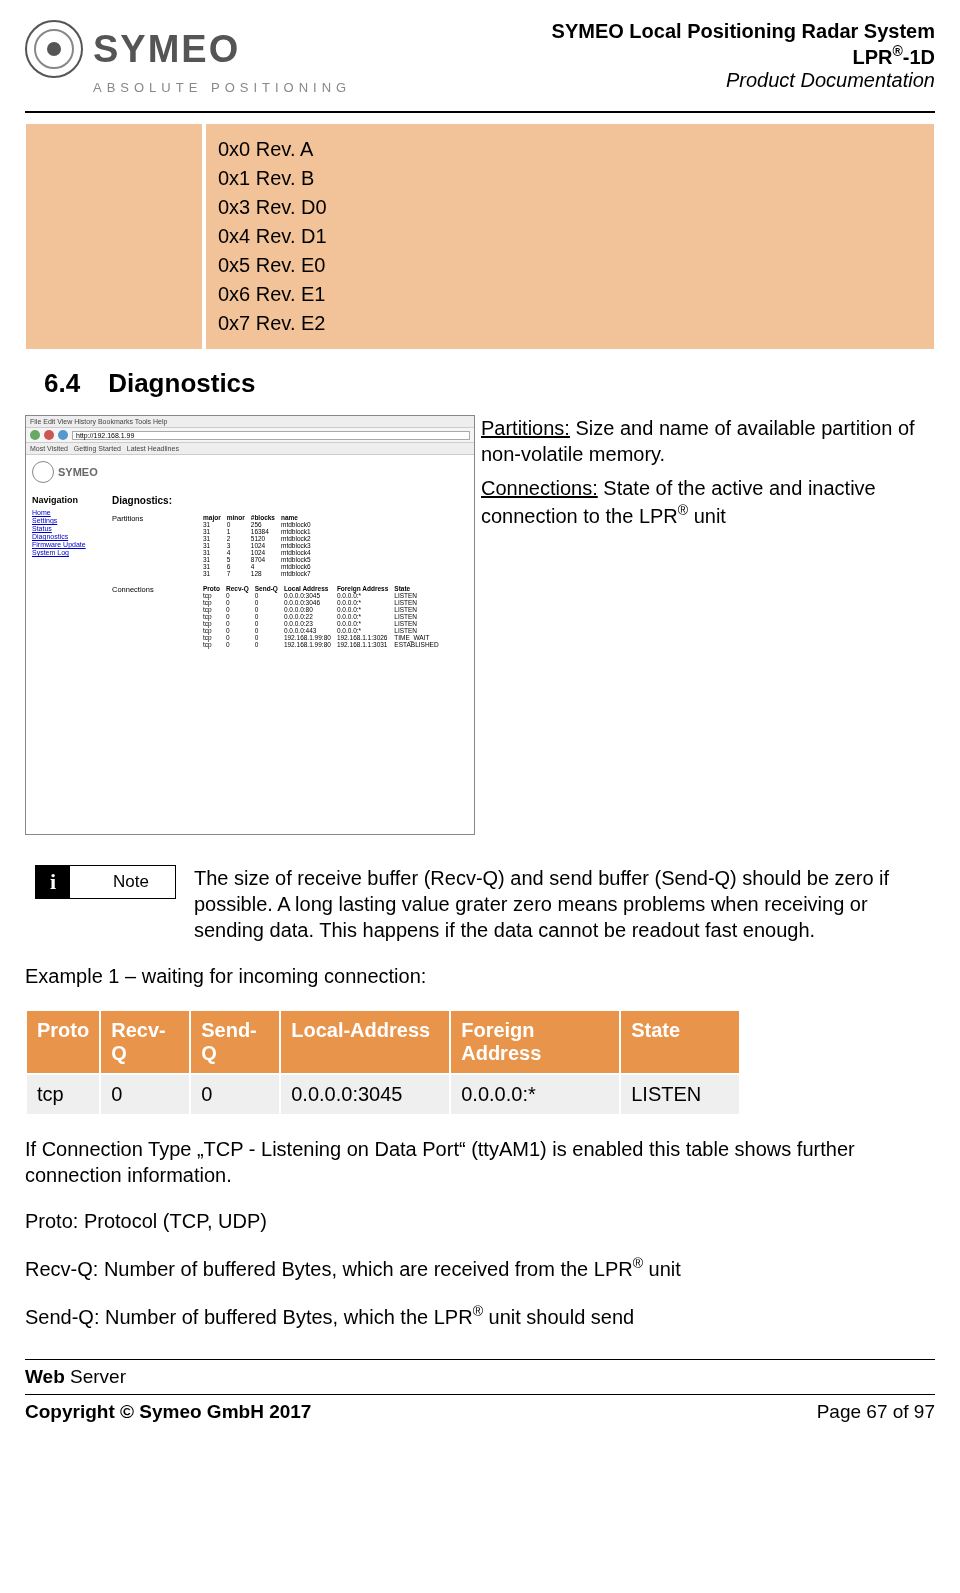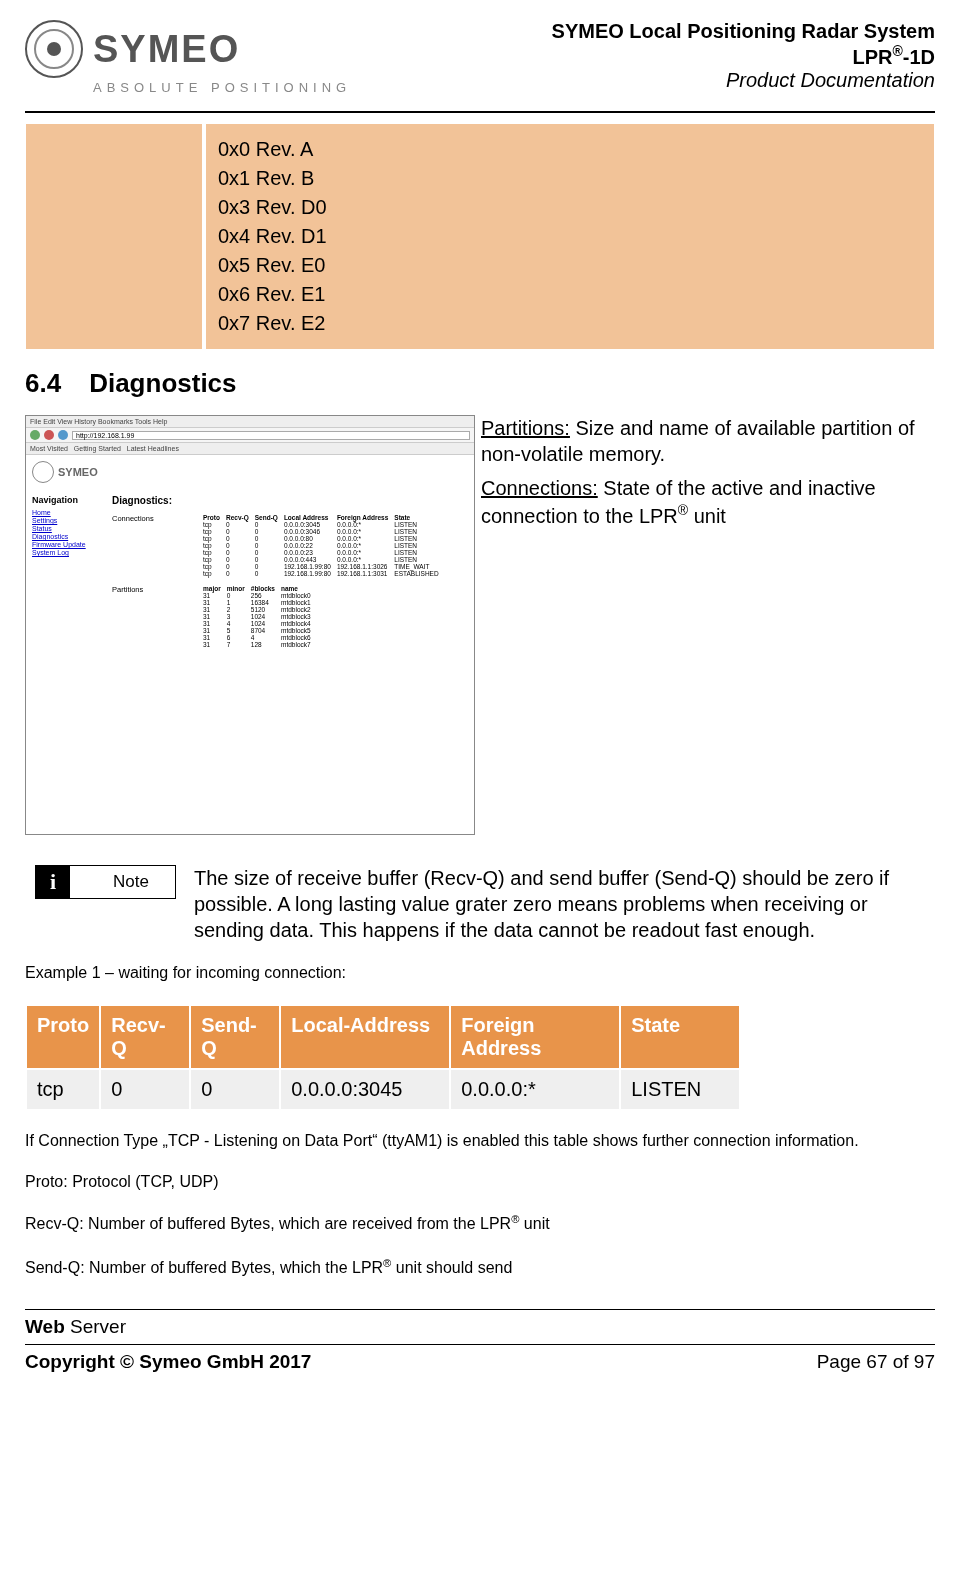--- a/index.html
+++ b/index.html
@@ -72,21 +72,21 @@
     padding: 8px 12px;
     border: 1px solid #fff;
   }
   .rev-right p { margin: 6px 0; font-size: 20px; }
 
   h2.section {
     font-size: 26px;
     font-weight: bold;
     margin: 18px 0 16px 0;
   }
-  h2.section .num { margin-right: 28px; }
+  h2.section .num { margin-right: 28px; margin-left: 19px; }
 
   .diag-row {
     display: flex;
     gap: 6px;
     margin-bottom: 20px;
   }
   .screenshot {
     border: 1px solid #888;
     width: 450px;
     height: 420px;
@@ -131,21 +131,21 @@
   }
   .note-badge .i {
     background:#000; color:#fff; font-weight:bold; font-family:serif;
     width:34px; display:flex; align-items:center; justify-content:center; font-size:22px;
   }
   .note-badge .lbl {
     padding:6px 26px; font-size:17px; display:flex; align-items:center;margin-left:17px;
   }
   .note-text { flex:1; font-size:20px; line-height:1.3; }
 
-  .body-p { font-size:16px; margin: 20px 0; line-height:1.3; }
+  .body-p { font-size:20px; margin: 20px 0; line-height:1.3; }
 
   table.proto {
     border-collapse: collapse;
     margin: 6px 0 10px 0;
     font-size: 20px;
   }
   table.proto th {
     background: #e8944a;
     color: #fff;
     text-align: left;
@@ -234,20 +234,81 @@
         <a>Home</a>
         <a>Settings</a>
         <a>Status</a>
         <a>Diagnostics</a>
         <a>Firmware Update</a>
         <a>System Log</a>
       </div>
       <div class="ss-main">
         <h5>Diagnostics:</h5>
         <div style="display:flex;gap:8px;">
+          <div class="ss-label" style="width:50px;">Partitions</div>
+          <table class="ss-mini-table" id="ss-part">
+              <tbody>
+                <tr>
+                  <td style="font-weight:bold">major</td>
+                  <td style="font-weight:bold">minor</td>
+                  <td style="font-weight:bold">#blocks</td>
+                  <td style="font-weight:bold">name</td>
+                </tr>
+                <tr>
+                  <td>31</td>
+                  <td>0</td>
+                  <td>256</td>
+                  <td>mtdblock0</td>
+                </tr>
+                <tr>
+                  <td>31</td>
+                  <td>1</td>
+                  <td>16384</td>
+                  <td>mtdblock1</td>
+                </tr>
+                <tr>
+                  <td>31</td>
+                  <td>2</td>
+                  <td>5120</td>
+                  <td>mtdblock2</td>
+                </tr>
+                <tr>
+                  <td>31</td>
+                  <td>3</td>
+                  <td>1024</td>
+                  <td>mtdblock3</td>
+                </tr>
+                <tr>
+                  <td>31</td>
+                  <td>4</td>
+                  <td>1024</td>
+                  <td>mtdblock4</td>
+                </tr>
+                <tr>
+                  <td>31</td>
+                  <td>5</td>
+                  <td>8704</td>
+                  <td>mtdblock5</td>
+                </tr>
+                <tr>
+                  <td>31</td>
+                  <td>6</td>
+                  <td>4</td>
+                  <td>mtdblock6</td>
+                </tr>
+                <tr>
+                  <td>31</td>
+                  <td>7</td>
+                  <td>128</td>
+                  <td>mtdblock7</td>
+                </tr>
+              </tbody>
+            </table>
+        </div>
+        <div style="display:flex;gap:8px;">
           <div class="ss-label" style="width:50px;">Connections</div>
           <table class="ss-mini-table" id="ss-conn">
               <tbody>
                 <tr>
                   <td style="font-weight:bold">Proto</td>
                   <td style="font-weight:bold">Recv-Q</td>
                   <td style="font-weight:bold">Send-Q</td>
                   <td style="font-weight:bold">Local Address</td>
                   <td style="font-weight:bold">Foreign Address</td>
                   <td style="font-weight:bold">State</td>
@@ -308,81 +369,20 @@
                   <td>192.168.1.1:3026</td>
                   <td>TIME_WAIT</td>
                 </tr>
                 <tr>
                   <td>tcp</td>
                   <td>0</td>
                   <td>0</td>
                   <td>192.168.1.99:80</td>
                   <td>192.168.1.1:3031</td>
                   <td>ESTABLISHED</td>
-                </tr>
-              </tbody>
-            </table>
-        </div>
-        <div style="display:flex;gap:8px;">
-          <div class="ss-label" style="width:50px;">Partitions</div>
-          <table class="ss-mini-table" id="ss-part">
-              <tbody>
-                <tr>
-                  <td style="font-weight:bold">major</td>
-                  <td style="font-weight:bold">minor</td>
-                  <td style="font-weight:bold">#blocks</td>
-                  <td style="font-weight:bold">name</td>
-                </tr>
-                <tr>
-                  <td>31</td>
-                  <td>0</td>
-                  <td>256</td>
-                  <td>mtdblock0</td>
-                </tr>
-                <tr>
-                  <td>31</td>
-                  <td>1</td>
-                  <td>16384</td>
-                  <td>mtdblock1</td>
-                </tr>
-                <tr>
-                  <td>31</td>
-                  <td>2</td>
-                  <td>5120</td>
-                  <td>mtdblock2</td>
-                </tr>
-                <tr>
-                  <td>31</td>
-                  <td>3</td>
-                  <td>1024</td>
-                  <td>mtdblock3</td>
-                </tr>
-                <tr>
-                  <td>31</td>
-                  <td>4</td>
-                  <td>1024</td>
-                  <td>mtdblock4</td>
-                </tr>
-                <tr>
-                  <td>31</td>
-                  <td>5</td>
-                  <td>8704</td>
-                  <td>mtdblock5</td>
-                </tr>
-                <tr>
-                  <td>31</td>
-                  <td>6</td>
-                  <td>4</td>
-                  <td>mtdblock6</td>
-                </tr>
-                <tr>
-                  <td>31</td>
-                  <td>7</td>
-                  <td>128</td>
-                  <td>mtdblock7</td>
                 </tr>
               </tbody>
             </table>
         </div>
       </div>
     </div>
   </div>
   <div class="diag-text">
     <p>
       <span class="ul">Partitions:</span><span> Size and name of available partition of non-volatile memory.</span>

